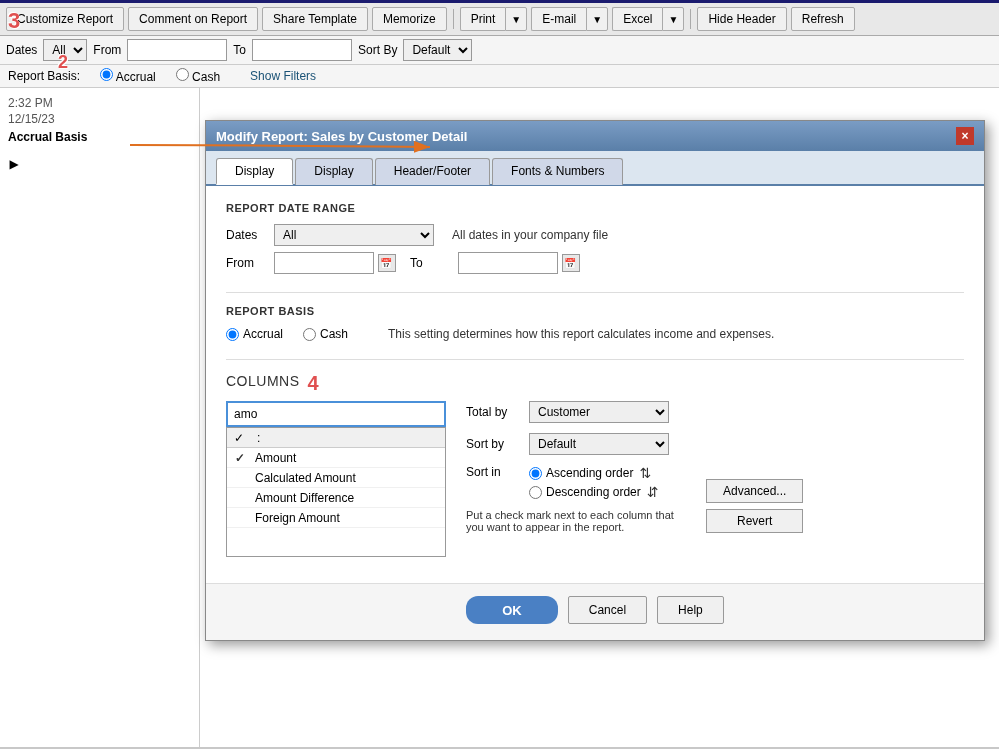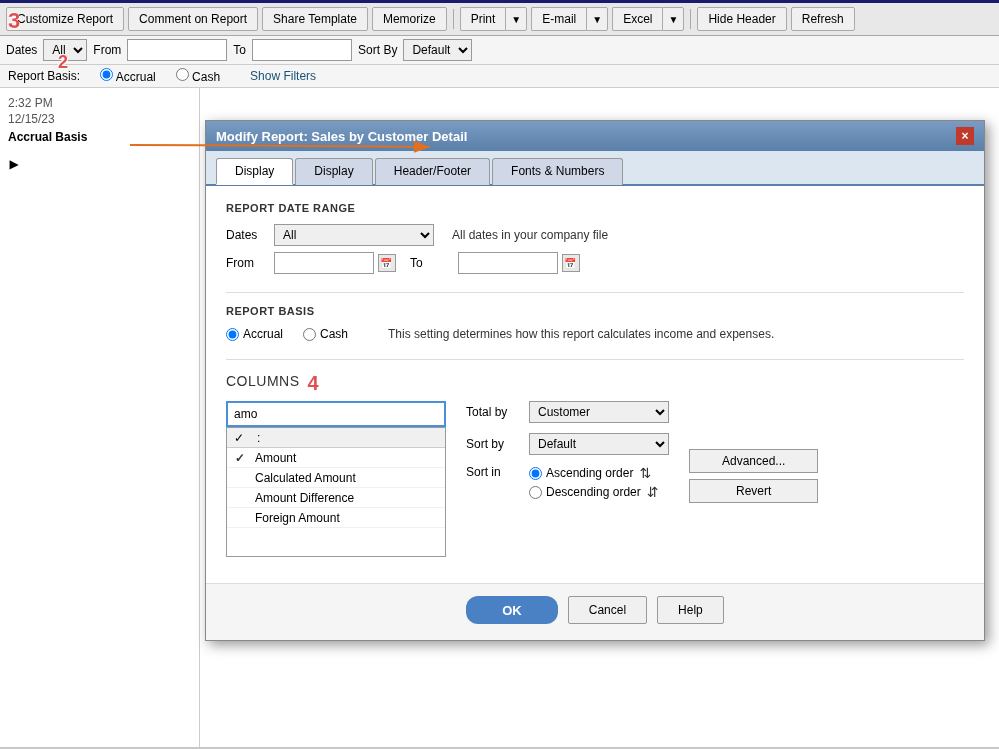--- a/index.html
+++ b/index.html
@@ -142,21 +142,21 @@
     .sort-in-group { padding-left: 0; }
     .sort-in-row { display: flex; align-items: center; gap: 6px; font-size: 12px; margin-bottom: 3px; }
     .sort-in-row label { display: flex; align-items: center; gap: 4px; cursor: pointer; }
     .sort-icon { font-size: 14px; color: #333; }
 
     .col-hint { font-size: 11px; color: #333; margin-top: 6px; max-width: 220px; }
 
     
     .right-action-btns { display: flex; flex-direction: column; gap: 6px; justify-content: flex-end; }
     .action-btn {
-      font-size: 12px; padding: 4px 32px; background: #f0f0f0;
+      font-size: 12px; padding: 4px 16px; background: #f0f0f0;
       border: 1px solid #999; cursor: pointer; min-width: 90px;
     }
 
     
     .dialog-footer {
       display: flex; justify-content: center; gap: 10px;
       padding: 12px 20px 16px; border-top: 1px solid #ddd;
       background: #f5f5f5;
     }
     .btn-ok {
@@ -403,20 +403,21 @@
                   </div>
                   <div class="sort-in-row">
                     <label>
                       <input type="radio" name="sort-in" style="">
                       <span>Descending order</span>
                     </label>
                     <span class="sort-icon">⇵</span>
                   </div>
                 </div>
               </div>
+              <div class="col-hint">Put a check mark next to each column that you want to appear in the report.</div>
             </div>
             <div class="right-action-btns">
               <button class="action-btn">Advanced...</button>
               <button class="action-btn">Revert</button>
             </div>
           </div>
         </div>
       </div>
     </div>
 

